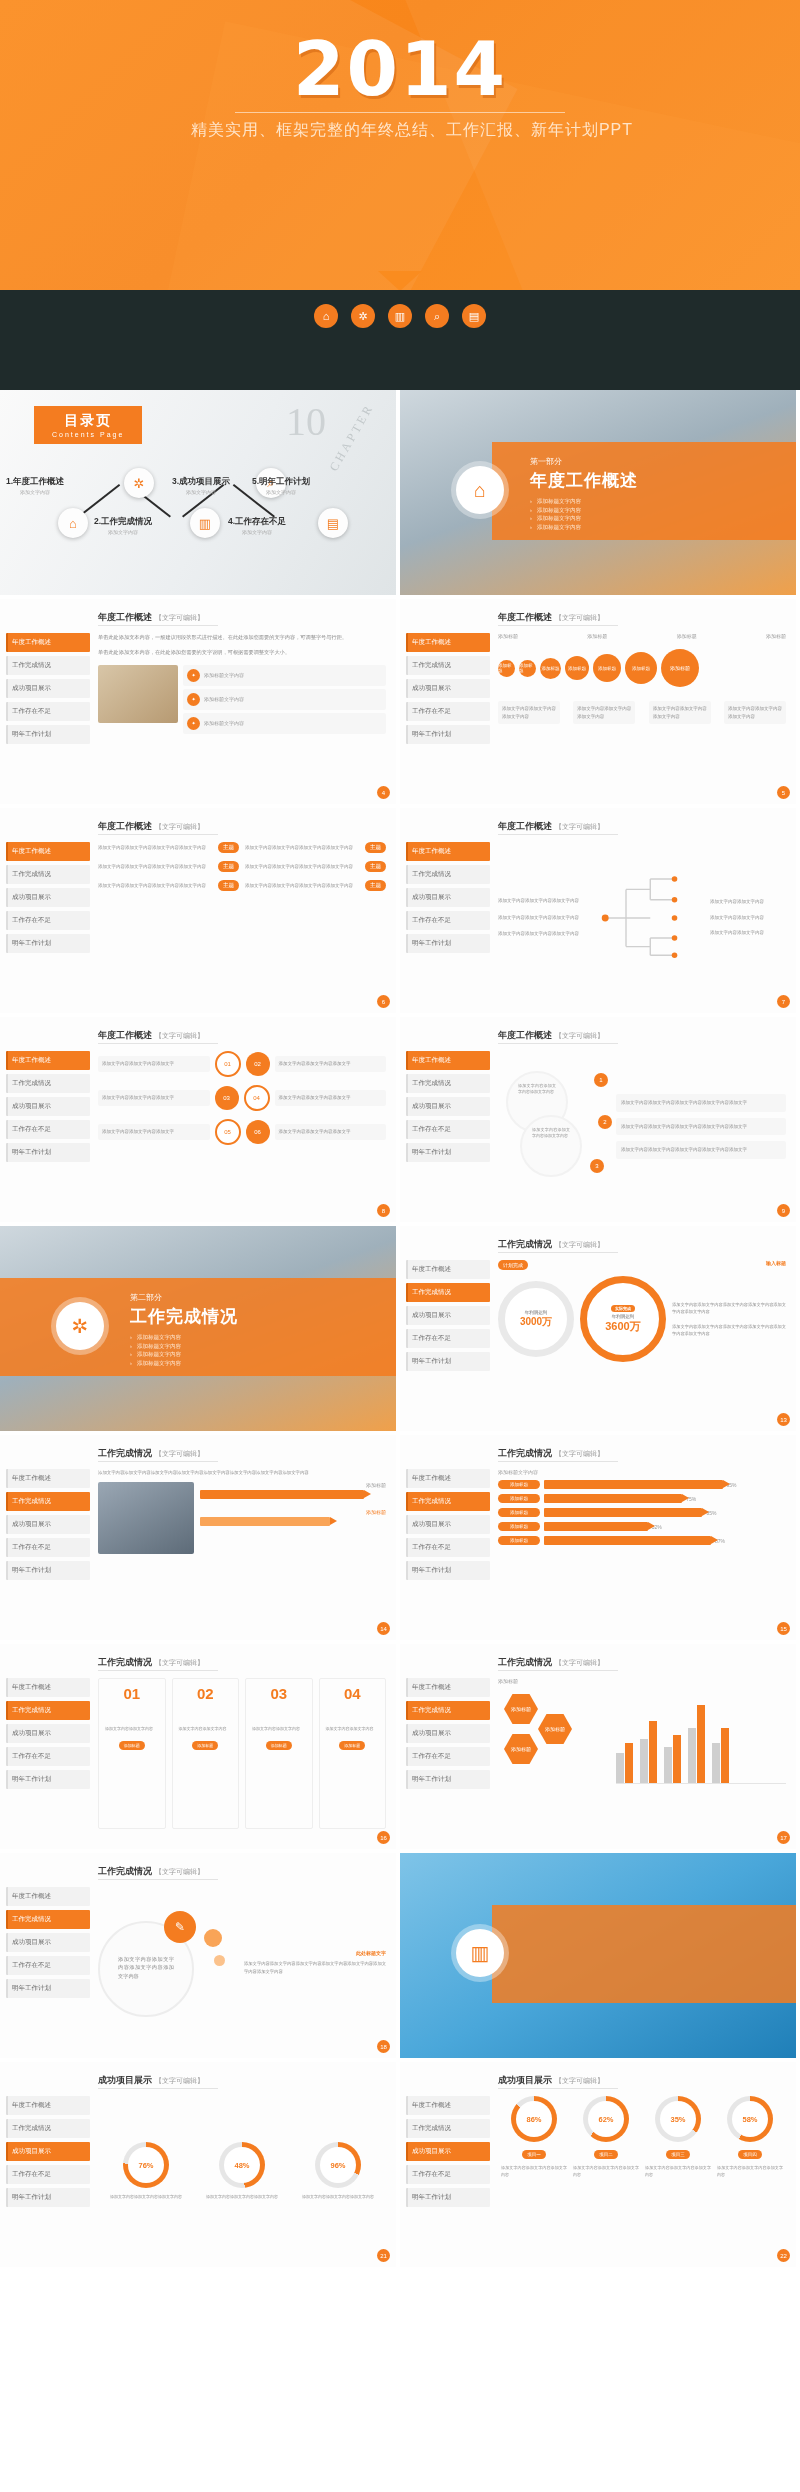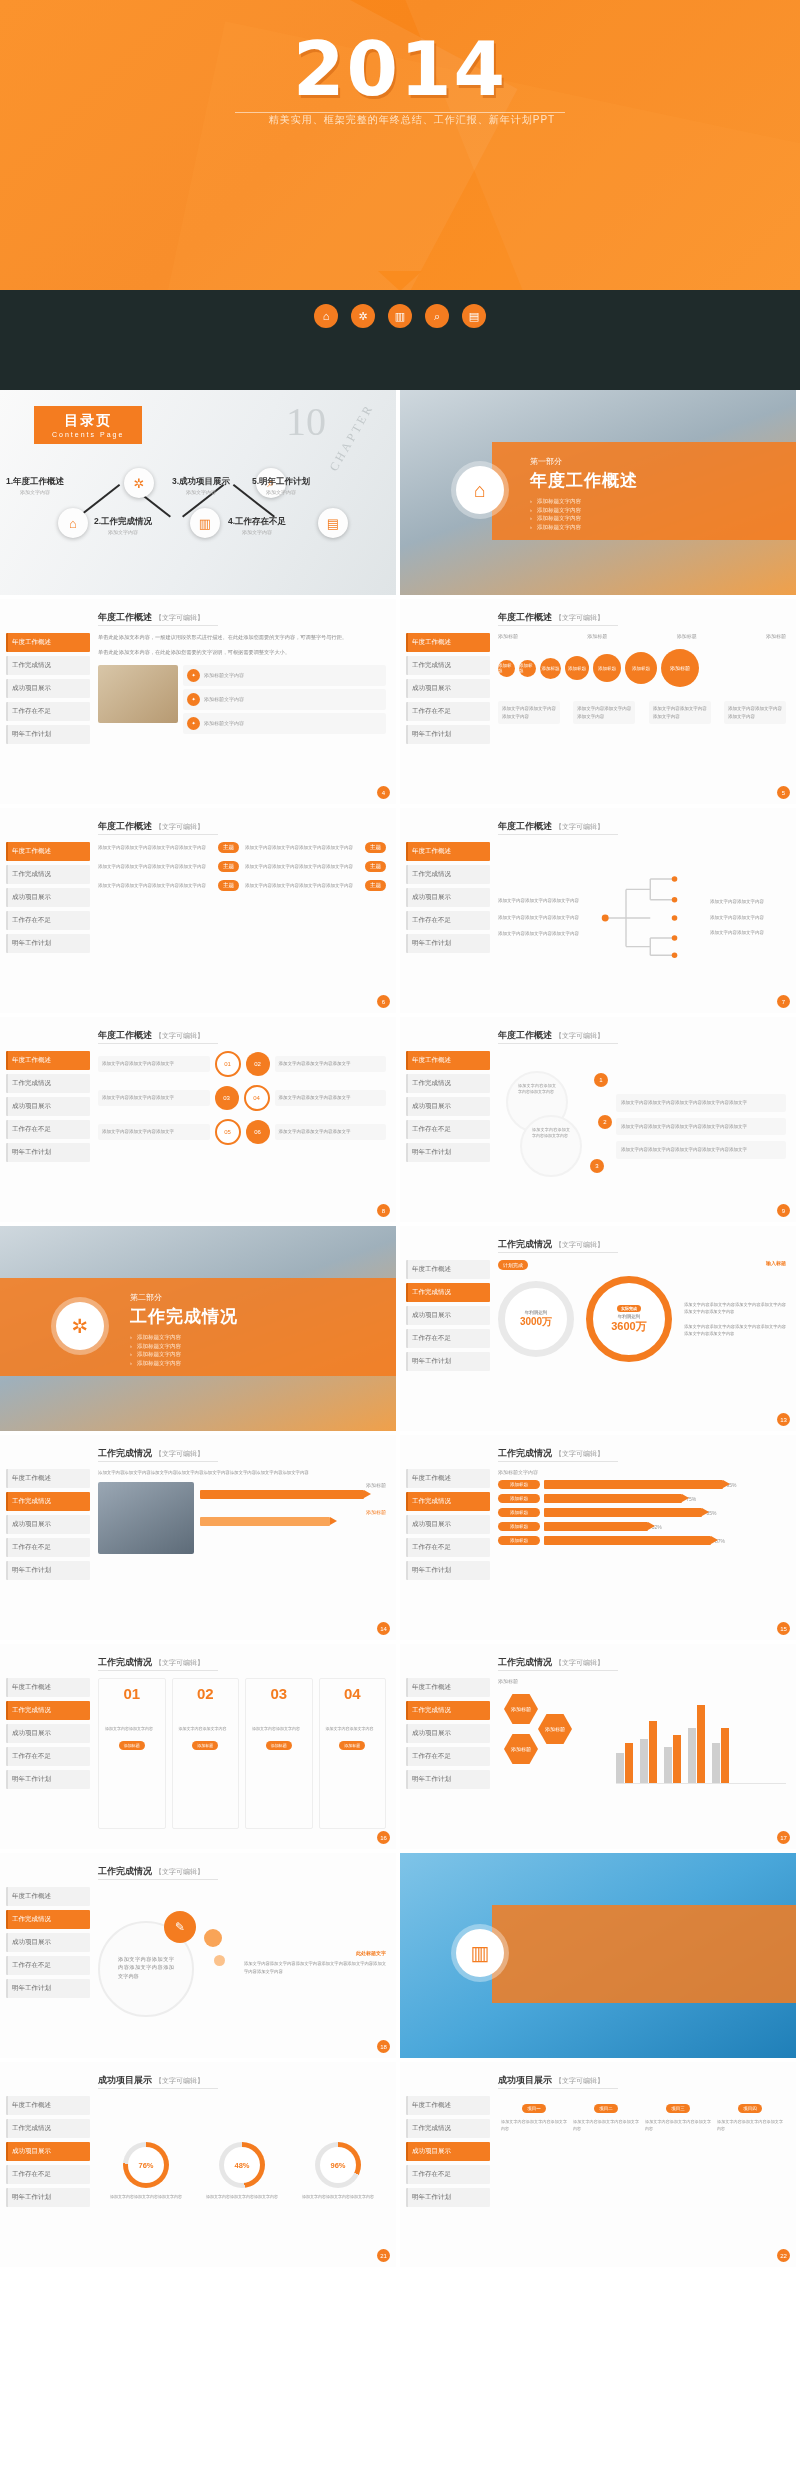--- a/index.html
+++ b/index.html
@@ -18,21 +18,21 @@
   .cover .diag2 { position:absolute; top:-120px; right:-140px; width:460px; height:520px;
     background:rgba(255,255,255,.05); transform:rotate(-22deg); }
   .cover .diag3 { position:absolute; bottom:-160px; left:180px; width:700px; height:360px;
     background:rgba(255,160,60,.18); transform:rotate(12deg); }
   .cover-inner { position:relative; z-index:3; text-align:center; padding-top:34px; }
   .year { font-size:74px; font-weight:bold; color:#ffffff; letter-spacing:2px;
     line-height:.95; text-shadow:2px 3px 0 rgba(200,90,10,.45); font-family:"DejaVu Sans",sans-serif; }
   .cover-title { margin-top:12px; font-size:26px; font-weight:bold; color:#fff;
     letter-spacing:1px; text-shadow:1px 2px 0 rgba(200,90,10,.35); }
   .cover-rule { width:330px; height:1px; background:rgba(255,255,255,.55); margin:8px auto 0; }
-  .cover-sub { font-size:10px; color:#ffe4c8; letter-spacing:1px;padding-left:24px; }
+  .cover-sub { margin-top:7px; font-size:16px; color:#ffe4c8; letter-spacing:1px;padding-left:24px; }
   .notch { position:absolute; left:50%; transform:translateX(-50%); bottom:-1px;
     width:0;height:0;border-left:22px solid transparent;border-right:22px solid transparent;
     border-top:20px solid #fa8c1f; z-index:5;}
 
   
   .darkbar { position:relative; width:800px; height:100px; background:#1f2b2b; overflow:hidden; }
   .darkbar .pres { text-align:center; padding-top:24px; font-size:13px; color:#dfe6e4; letter-spacing:1px; }
   .pres span { margin:0 14px; }
   .icon-row { display:flex; justify-content:center; gap:13px; margin-top:14px; }
   .ic { width:24px;height:24px;border-radius:50%;background:#f47c20;display:flex;
@@ -488,21 +488,21 @@
       <div class="sb-item active">工作完成情况</div>
       <div class="sb-item">成功项目展示</div>
       <div class="sb-item">工作存在不足</div>
       <div class="sb-item">明年工作计划</div>
     </div>
     <div class="body-area">
       <div style="display:flex;justify-content:space-between;">
         <span class="pill" style="font-size:5px;">计划完成</span>
         <span class="lbl-sm" style="color:#f47c20;font-weight:bold;">输入标题</span>
       </div>
-      <div style="display:flex;gap:12px;margin-top:6px;align-items:center;">
+      <div style="display:flex;gap:6px;margin-top:6px;align-items:center;">
         <div class="donut" style="width:76px;height:76px;border:7px solid #e9e9e9;flex-direction:column;">
           <span style="font-size:4.5px;color:#999;">年利润达到</span>
           <span style="font-size:10px;">3000万</span>
         </div>
         <div class="donut" style="width:86px;height:86px;border:7px solid #f47c20;flex-direction:column;">
           <span class="pill" style="font-size:4px;padding:1px 4px;">实际完成</span>
           <span style="font-size:4.5px;color:#999;margin-top:2px;">年利润达到</span>
           <span style="font-size:11px;">3600万</span>
         </div>
         <div style="flex:1;">
@@ -742,20 +742,34 @@
       <span>成功项目展示</span><em>【文字可编辑】</em></div>
     <div class="sl-underline"></div>
     <div class="sidebar">
       <div class="sb-item">年度工作概述</div>
       <div class="sb-item">工作完成情况</div>
       <div class="sb-item active">成功项目展示</div>
       <div class="sb-item">工作存在不足</div>
       <div class="sb-item">明年工作计划</div>
     </div>
     <div class="body-area">
+      <div style="display:flex;justify-content:space-around;">
+        <div class="kpi-ring" style="--p:310deg;">
+            <span>86%</span>
+          </div>
+        <div class="kpi-ring" style="--p:223deg;">
+            <span>62%</span>
+          </div>
+        <div class="kpi-ring" style="--p:126deg;">
+            <span>35%</span>
+          </div>
+        <div class="kpi-ring" style="--p:209deg;">
+            <span>58%</span>
+          </div>
+      </div>
       <div style="display:flex;justify-content:space-around;margin-top:8px;">
         <div class="pill" style="font-size:4.5px;">项目一</div>
         <div class="pill" style="font-size:4.5px;">项目二</div>
         <div class="pill" style="font-size:4.5px;">项目三</div>
         <div class="pill" style="font-size:4.5px;">项目四</div>
       </div>
       <div style="display:flex;justify-content:space-around;margin-top:6px;">
         <div class="ptxt" style="width:66px;font-size:4px;">添加文字内容添加文字内容添加文字内容</div>
         <div class="ptxt" style="width:66px;font-size:4px;">添加文字内容添加文字内容添加文字内容</div>
         <div class="ptxt" style="width:66px;font-size:4px;">添加文字内容添加文字内容添加文字内容</div>

